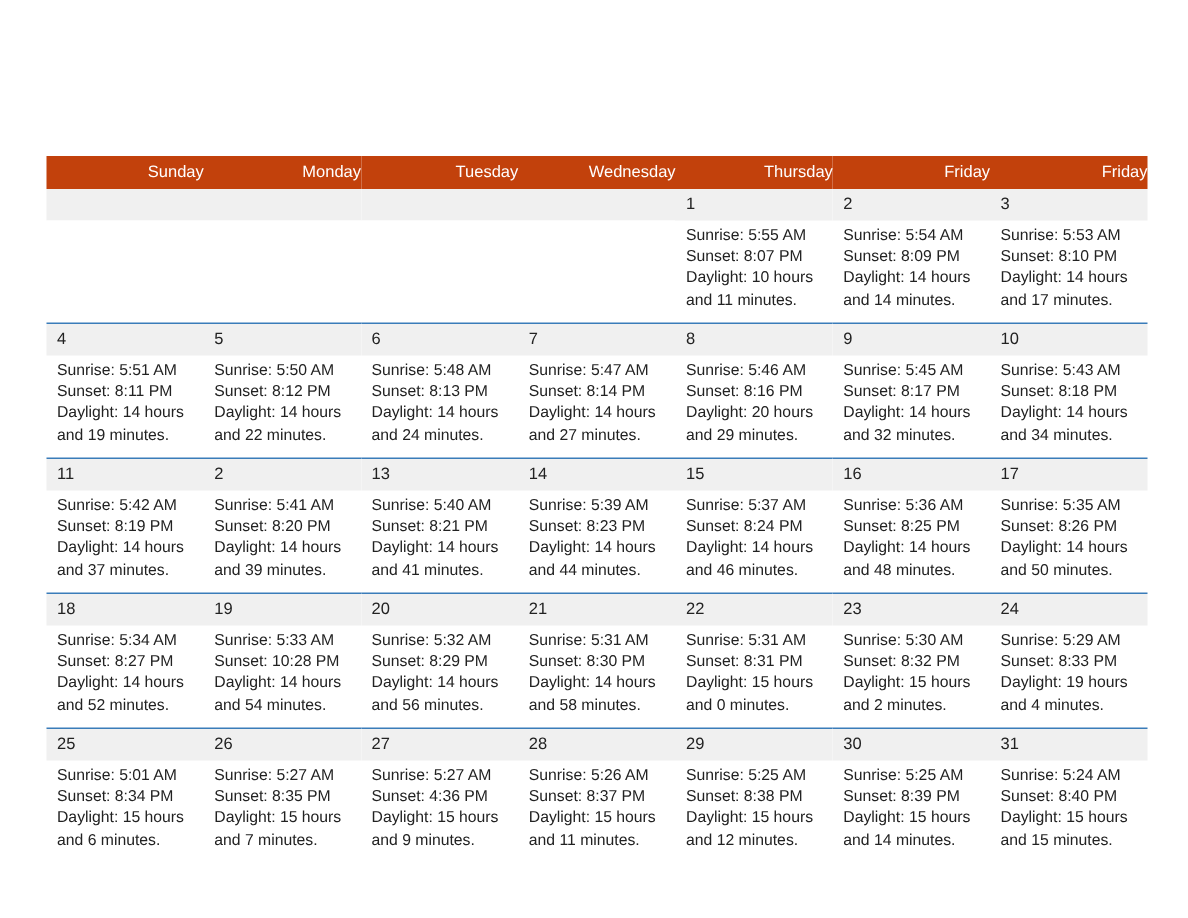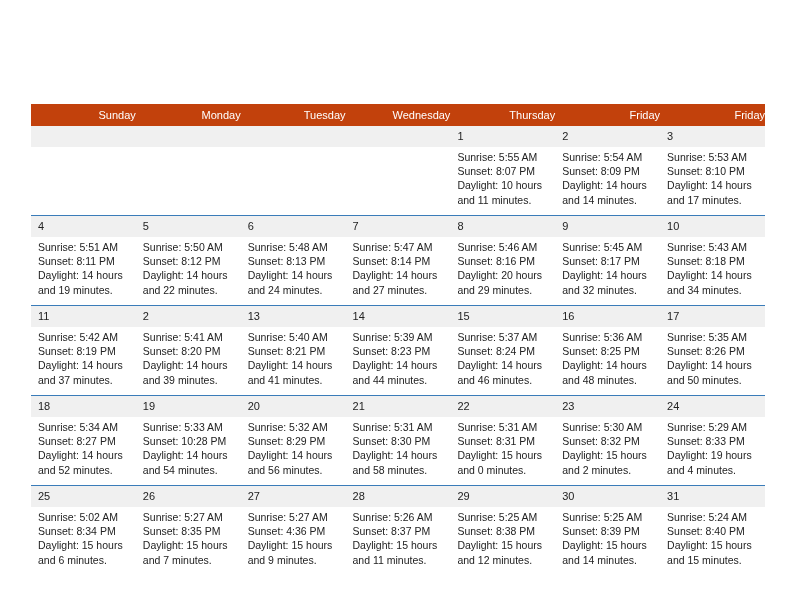--- a/index.html
+++ b/index.html
@@ -385,21 +385,21 @@
               <div>Sunset: 8:33 PM</div>
               <div class="daylight">Daylight: 19 hours and 4 minutes.</div>
             </div>
           </td>
         </tr>
 
         <tr class="week">
           <td>
             <div class="daynum">25</div>
             <div class="info">
-              <div>Sunrise: 5:02 AM</div>
+              <div>Sunrise: 5:01 AM</div>
               <div>Sunset: 8:34 PM</div>
               <div class="daylight">Daylight: 15 hours and 6 minutes.</div>
             </div>
           </td>
           <td>
             <div class="daynum">26</div>
             <div class="info">
               <div>Sunrise: 5:27 AM</div>
               <div>Sunset: 8:35 PM</div>
               <div class="daylight">Daylight: 15 hours and 7 minutes.</div>

